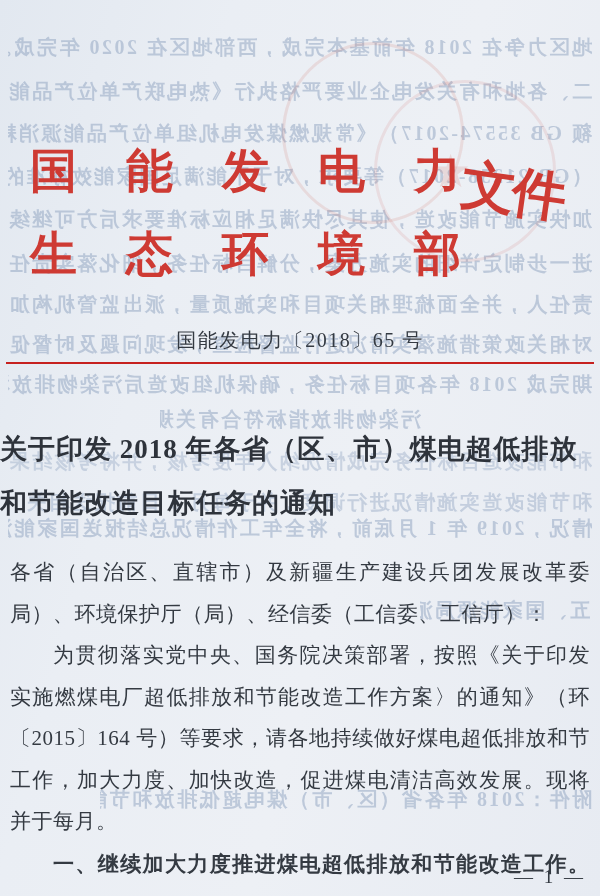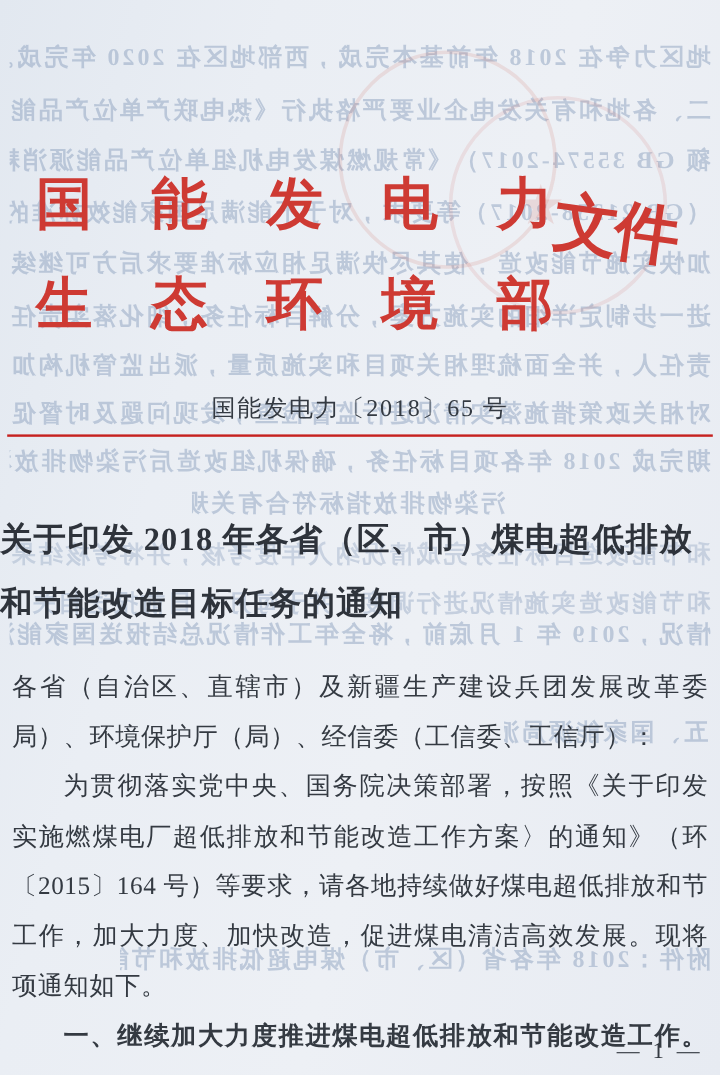--- a/index.html
+++ b/index.html
@@ -115,20 +115,20 @@
     <div id="title-line-1" class="title-line">关于印发 2018 年各省（区、市）煤电超低排放</div>
     <div id="title-line-2" class="title-line">和节能改造目标任务的通知</div>
 
     <div id="body-block">
       <div class="body-line fill">各省（自治区、直辖市）及新疆生产建设兵团发展改革委（能源</div>
       <div class="body-line">局）、环境保护厅（局）、经信委（工信委、工信厅）：</div>
       <div class="body-line fill indent">为贯彻落实党中央、国务院决策部署，按照《关于印发〈全面</div>
       <div class="body-line fill">实施燃煤电厂超低排放和节能改造工作方案〉的通知》（环发</div>
       <div class="body-line fill">〔2015〕164 号）等要求，请各地持续做好煤电超低排放和节能改造</div>
       <div class="body-line fill">工作，加大力度、加快改造，促进煤电清洁高效发展。现将有关事</div>
-      <div class="body-line">项通知如下。</div>
+      <div class="body-line">并于每月。</div>
       <div class="body-line fill indent"><span class="heading-bold">一、继续加大力度推进煤电超低排放和节能改造工作。</span></div>
     </div>
 
     <div id="page-number">— 1 —</div>
 
   </div>
 </div>
 
 </body></html>

